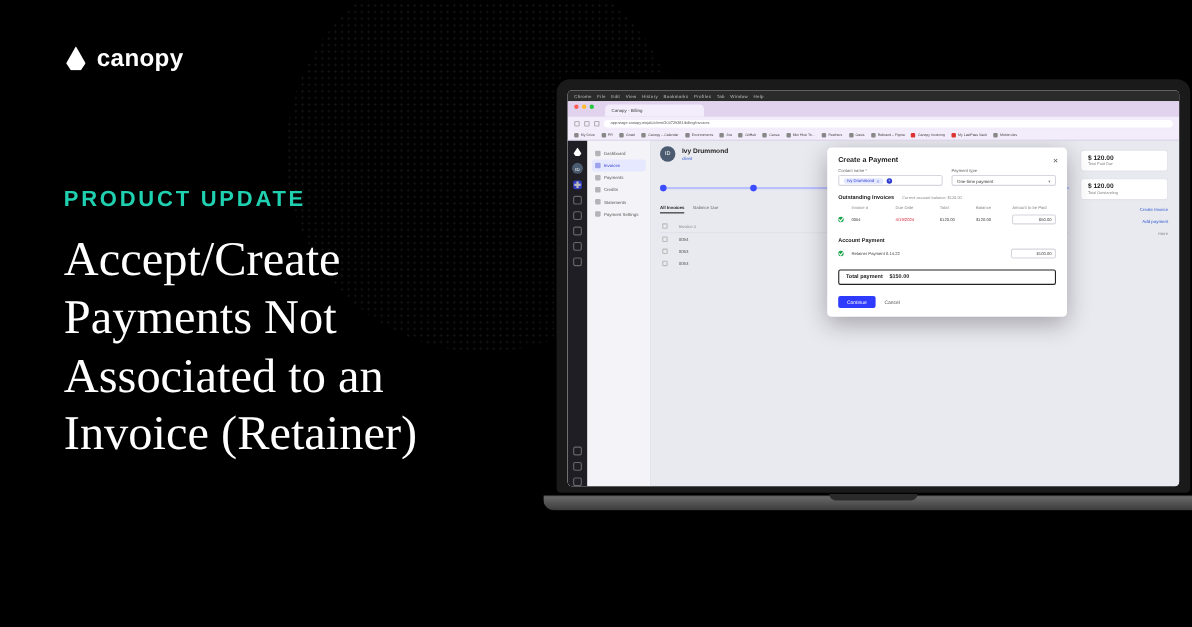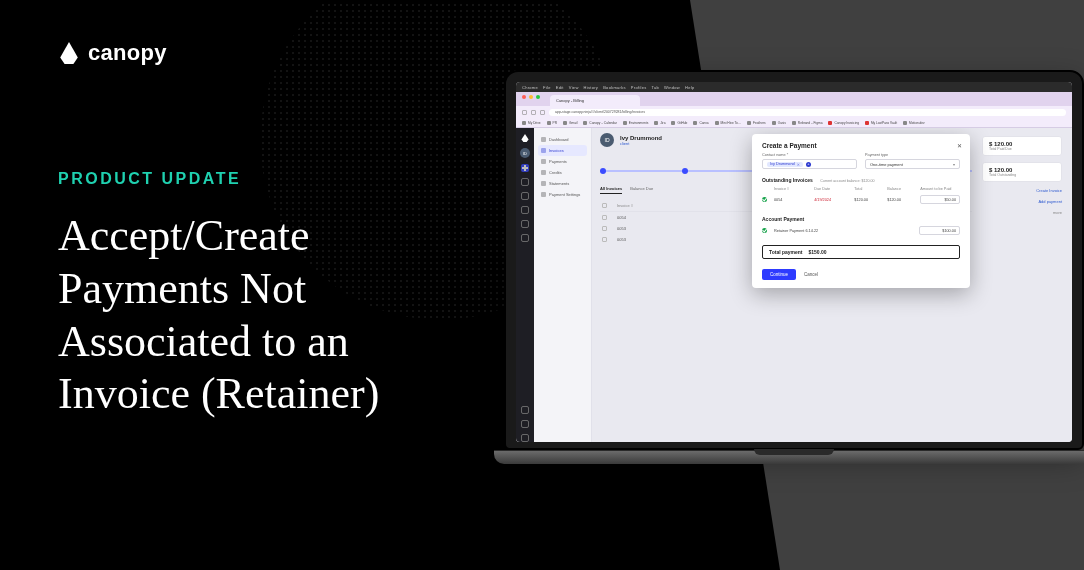--- a/index.html
+++ b/index.html
@@ -1,17 +1,17 @@
 <!DOCTYPE html>
 <html><head>
 <meta charset="utf-8">
 <style>
   * { margin: 0; padding: 0; box-sizing: border-box; }
   html, body { width: 1084px; height: 570px; overflow: hidden; font-family: -apple-system, BlinkMacSystemFont, "Segoe UI", Helvetica, Arial, sans-serif; }
-  .stage { position: relative; width: 1084px; height: 570px; background: #404040; }
+  .stage { position: relative; width: 1084px; height: 570px; background: #000000; }
   
   .black-panel {
     position: absolute;
     top: 0; left: 0; height: 570px; width: 780px;
     background: #000;
     clip-path: polygon(0 0, 690px 0, 780px 570px, 0 570px);
     z-index: 1;
   }
   
   .dots {
@@ -38,21 +38,21 @@
     border-radius: 4px;
   }
   .logo .word {
     font-size: 22px; font-weight: 700; letter-spacing: 0.3px;
   }
   .kicker {
     position: absolute;
     top: 170px; left: 58px;
     z-index: 5;
     color: #1fd1b0;
-    font-size: 16px;
+    font-size: 20px;
     letter-spacing: 2.5px;
     font-weight: 600;
   }
   .headline {
     position: absolute;
     top: 210px; left: 58px;
     z-index: 5;
     color: #fff;
     font-family: Georgia, "Times New Roman", serif;
     font-size: 44px;

